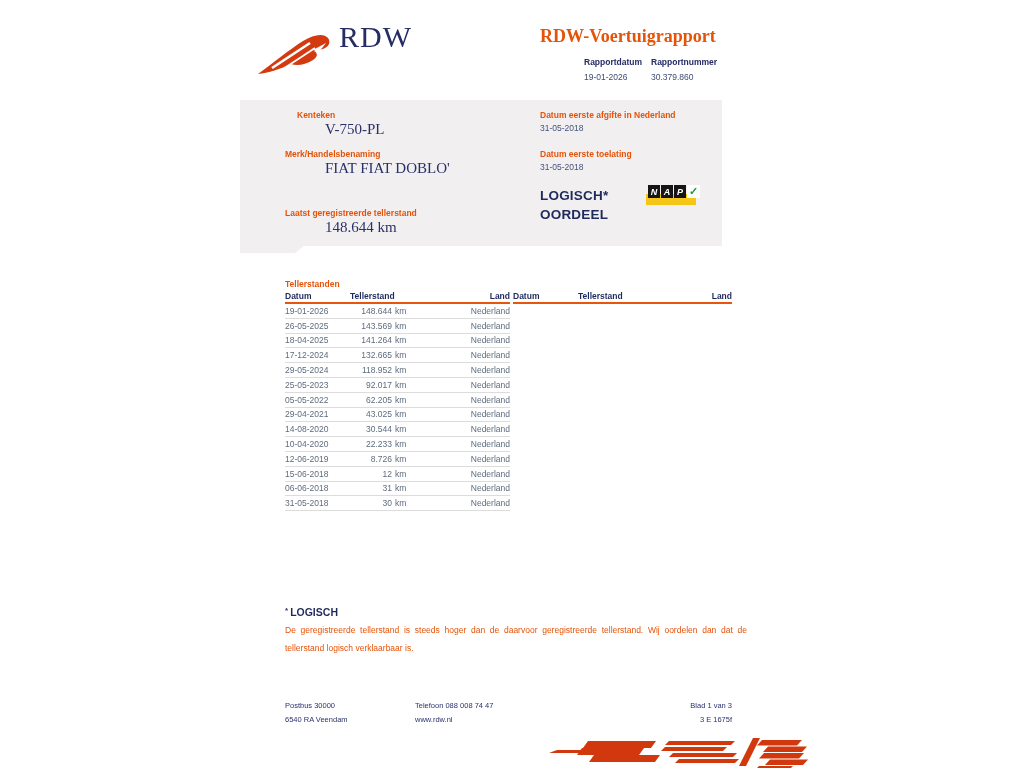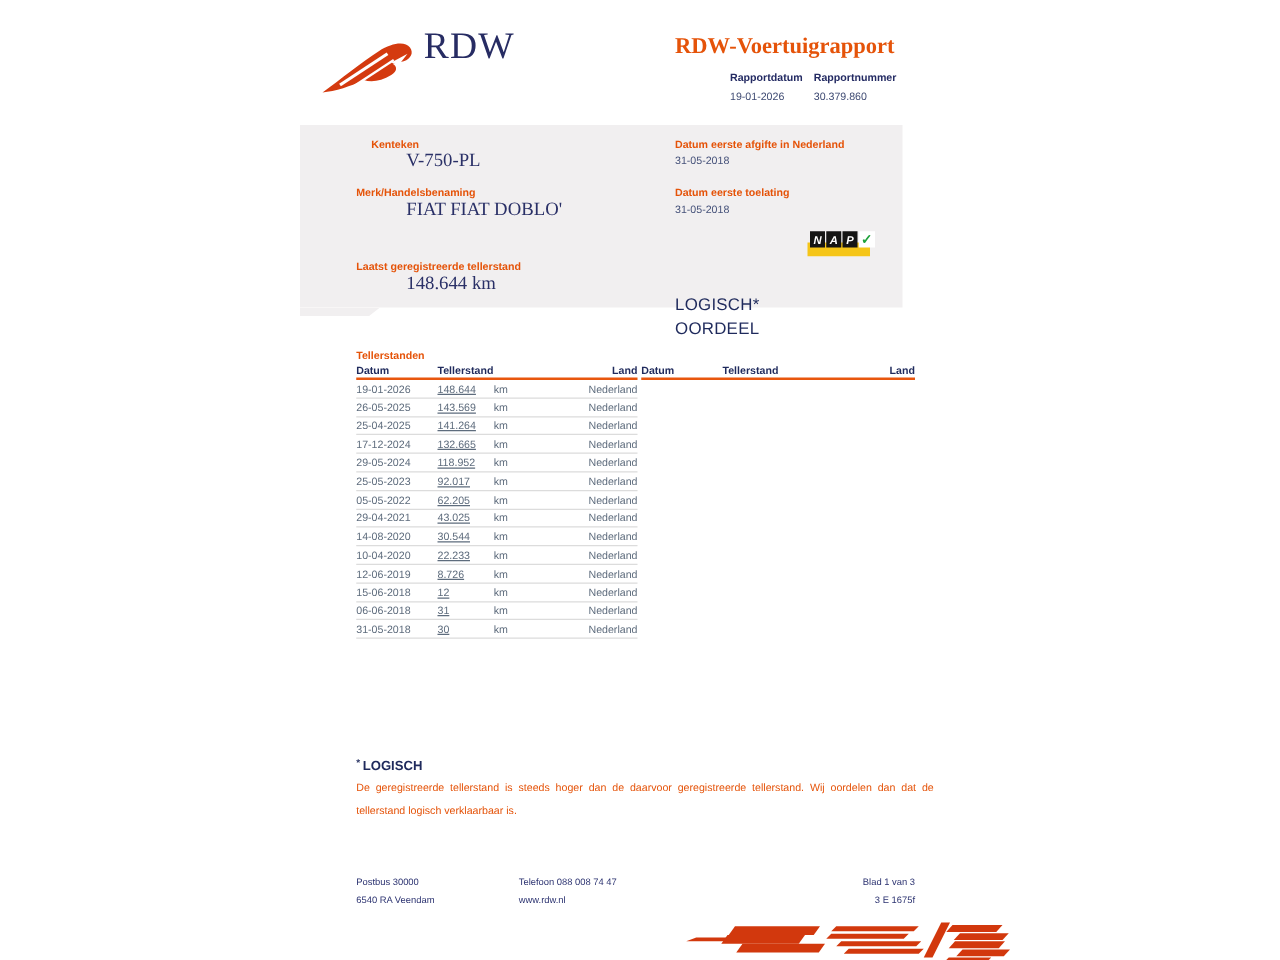--- a/index.html
+++ b/index.html
@@ -32,23 +32,22 @@
   .vbox-tail {
     left:240px; top:246px; width:64px; height:7px; background:#f1eff0;
     clip-path:polygon(0 0, 100% 0, 86% 100%, 0 100%);
   }
   .field-label { font-size:8.5px; font-weight:700; color:#e55309; }
   .field-serif {
     font-family:"Liberation Serif", serif; font-size:15px; color:#2a3067;margin-left:40px;
   }
   .field-sans { font-size:8.5px; color:#46527a; }
   .oordeel {
-    font-size:13.5px; font-weight:400; color:#1f2a5c; line-height:19px;
+    font-size:13.5px; font-weight:700; color:#1f2a5c; line-height:19px;
     letter-spacing:0.2px;
-    margin-top:48px;
   }
 
   
   .nap { left:646px; top:185px; width:56px; height:24px; }
   .nap-yellow { position:absolute; left:0; top:9px; width:50px; height:11px; background:#f5c518; }
   .nap-tiles { position:absolute; left:2px; top:0; display:flex; gap:1px; }
   .nap-tile {
     width:12px; height:13px; background:#151515; color:#ffffff;
     font-size:9px; font-weight:700; font-style:italic;
     display:flex; align-items:center; justify-content:center;
@@ -70,21 +69,21 @@
     font-size:8.5px; font-weight:700; color:#1f2a5c; padding-bottom:1px;
   }
   .trow {
     display:flex; align-items:center; height:14.8px;
     border-bottom:1px solid #dcdcdc;
     font-size:8.5px; color:#5e6c7d;
   }
   .col-datum { width:65px; }
   .col-odo   { width:95px; }
   .col-land  { flex:1; text-align:right; }
-  .odo-num { display:inline-block; width:42px; text-align:left;text-decoration:underline; }
+  .odo-num { display:inline-block; width:42px; text-align:right; }
   .odo-unit { margin-left:3px; }
 
   
   .footnote-title { left:285px; top:606px; font-size:10.5px; font-weight:800; color:#1f2a5c; }
   .footnote-marker { font-size:8px; vertical-align:3px; margin-right:2px; }
   .footnote-text {
     left:285px; top:621px; width:462px;
     font-size:8.5px; color:#e55309; line-height:18px; text-align:justify;
   }
 
@@ -175,21 +174,21 @@
       <div class="col-land">Nederland</div>
     </div>
 
     <div class="trow">
       <div class="col-datum">26-05-2025</div>
       <div class="col-odo"><span class="odo-num">143.569</span><span class="odo-unit">km</span></div>
       <div class="col-land">Nederland</div>
     </div>
 
     <div class="trow">
-      <div class="col-datum">25-04-2025</div>
+      <div class="col-datum">18-04-2025</div>
       <div class="col-odo"><span class="odo-num">141.264</span><span class="odo-unit">km</span></div>
       <div class="col-land">Nederland</div>
     </div>
 
     <div class="trow">
       <div class="col-datum">17-12-2024</div>
       <div class="col-odo"><span class="odo-num">132.665</span><span class="odo-unit">km</span></div>
       <div class="col-land">Nederland</div>
     </div>
 

